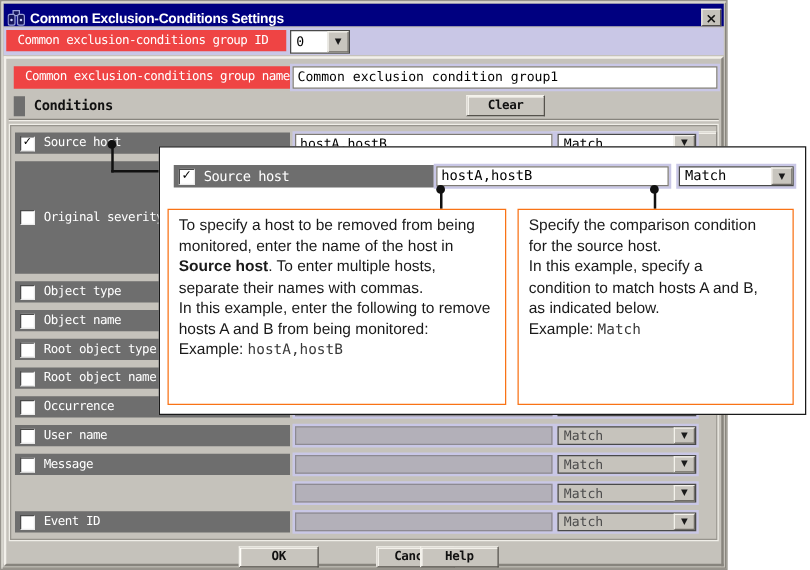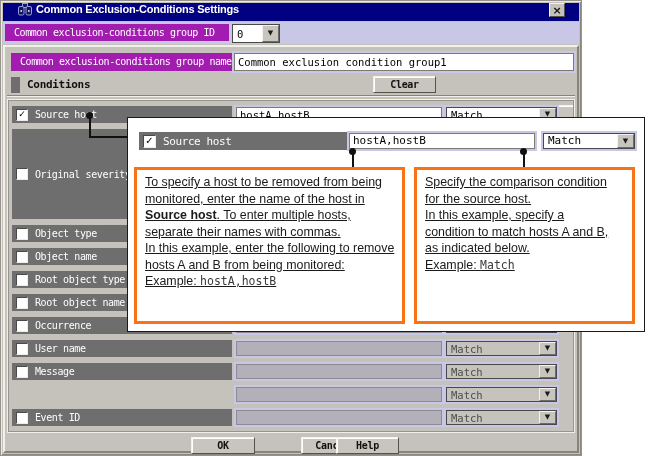--- a/index.html
+++ b/index.html
@@ -2,28 +2,28 @@
 <html><head>
 <meta charset="utf-8">
 <style>
   html,body{margin:0;padding:0;}
   .page{position:relative;width:648px;height:456px;background:#ffffff;overflow:hidden;
         font-family:"Liberation Sans",sans-serif;}
   
   .dialog{position:absolute;left:0;top:0;width:580px;height:454px;background:#c5c2bb;
           border:1px solid #96938c;box-shadow:inset 1px 1px 0 #eceae4, inset -1px -1px 0 #8a877f;}
   .titlebar{position:absolute;left:2px;top:2px;width:576px;height:18px;background:#000080;
-            display:flex;align-items:flex-start;padding:0 14px;box-sizing:border-box;}
+            display:flex;align-items:flex-end;padding:0 2px;box-sizing:border-box;}
   .app-icon{width:14px;height:13px;margin:0 4px 0 1px;flex:none;}
   .win-title{color:#fff;font-size:11px;font-weight:bold;white-space:nowrap;letter-spacing:-0.2px;}
   .close-btn{margin-left:auto;width:16px;height:14px;background:#c5c2bb;border:1px solid;
              border-color:#f4f2ec #55524c #55524c #f4f2ec;display:flex;align-items:center;
              justify-content:center;padding:0;cursor:default;}
   .close-glyph{font:bold 11px/11px "DejaVu Sans",sans-serif;color:#111;}
-  .dark-label{background:#a21caf;color:#fff;font:10px/17px "DejaVu Sans Mono",monospace;
+  .dark-label{background:#ef4444;color:#fff;font:10px/17px "DejaVu Sans Mono",monospace;
               letter-spacing:-0.45px;white-space:nowrap;overflow:hidden;}
   
   .gid-row{position:absolute;left:2px;top:21px;width:576px;height:22px;background:#c9c7e6;}
   .gid-label{position:absolute;left:2px;top:2px;width:224px;height:17px;padding-left:9px;box-sizing:border-box;}
   .combo{position:absolute;background:#fff;border:1px solid #494949;}
   .combo-text{position:absolute;left:4px;top:50%;transform:translateY(-50%);
               font:10.5px/12px "DejaVu Sans Mono",monospace;color:#000;white-space:nowrap;}
   .arrow-btn{position:absolute;right:0;top:0;bottom:0;width:15px;background:#c8c5be;border:1px solid;
              border-color:#f4f2ec #6f6c66 #6f6c66 #f4f2ec;display:flex;align-items:center;justify-content:center;}
   .arrow-glyph{font:7px/7px "DejaVu Sans",sans-serif;color:#1a1a1a;}
@@ -82,22 +82,22 @@
   .mag-label{position:absolute;left:11px;top:14px;width:208px;height:18px;background:#6e6e6e;
              display:flex;align-items:center;}
   .mag-label .cb{width:11px;height:11px;font-size:10px;line-height:10px;}
   .mag-label .rtext{font-size:11px;letter-spacing:-0.4px;}
   .mag-field{position:absolute;left:219px;top:13px;width:190px;height:20px;background:#c9c7e6;
              padding:2px;box-sizing:border-box;}
   .mag-field .field-text{font-size:11px;}
   .mag-combo{position:absolute;left:413px;top:13px;width:96px;height:20px;background:#c9c7e6;
              padding:2px;box-sizing:border-box;}
   .mag-combo .combo-text{font-size:11px;}
-  .note{position:absolute;top:49px;height:157px;border:3px solid #f97316;box-sizing:border-box;
-        color:#1a1a1a;font:12.4px/16.5px "Liberation Sans",sans-serif;text-decoration:underline;}
+  .note{position:absolute;top:49px;height:157px;border:1px solid #f97316;box-sizing:border-box;
+        color:#1a1a1a;font:12.4px/16.5px "Liberation Sans",sans-serif;}
   .note-left{left:6px;width:271px;padding:4px 7px 4px 8px;}
   .note-right{left:286px;width:221px;padding:4px 21px 4px 8px;}
   .note .b{font-weight:bold;}
   .note .mono{font-family:"DejaVu Sans Mono",monospace;font-size:11.5px;color:#3a3a3a;}
 </style>
 </head>
 <body>
 
 <div class="page">
 

